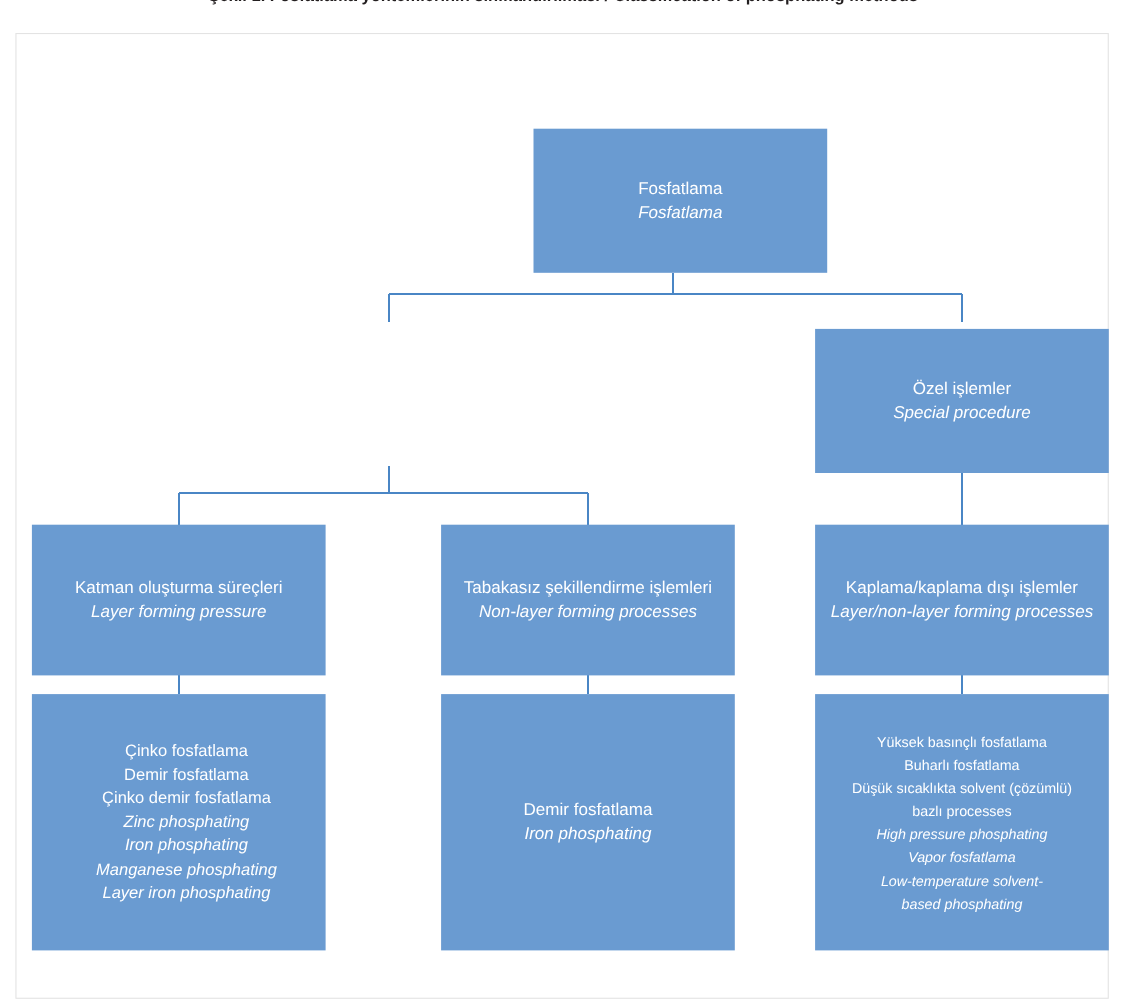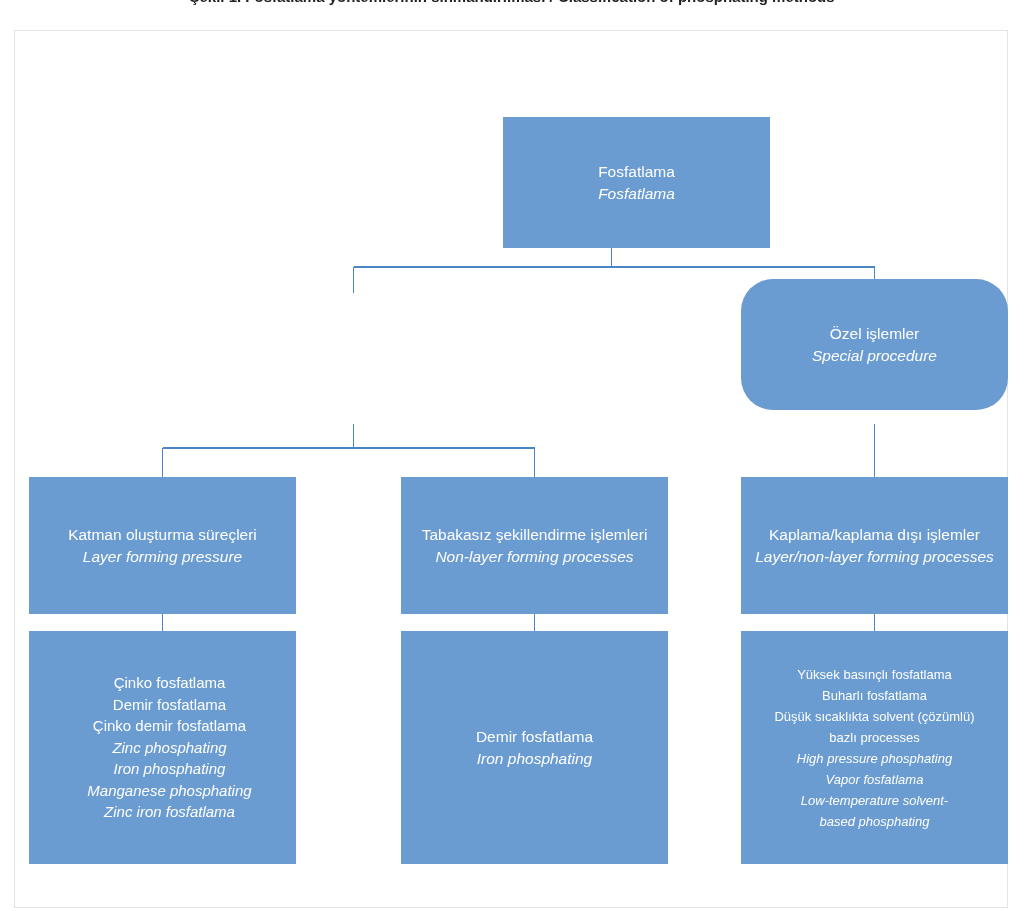--- a/index.html
+++ b/index.html
@@ -81,23 +81,23 @@
     display: block;
     color: #ffffff;
     font-size: 15.5px;
     line-height: 22px;
     white-space: nowrap;
   }
   .line.tr { font-style: normal; }
   .line.en { font-style: italic; }
 
   
-  #node-root          { left: 488px; top: 86px;  width: 267px; height: 131px; align-items: center; }
+  #node-root          { left: 470px; top: 86px;  width: 267px; height: 131px; align-items: center; }
   #node-conventional  { left: 205px; top: 262px; width: 267px; height: 131px; }
-  #node-special       { left: 726px; top: 248px; width: 267px; height: 131px; border-radius: 32px; }
+  #node-special       { left: 726px; top: 268px; width: 267px; height: 131px; }
   #node-layer-forming { left: 14px;  top: 446px; width: 267px; height: 137px; }
   #node-non-layer     { left: 386px; top: 446px; width: 267px; height: 137px; }
   #node-coating       { left: 726px; top: 446px; width: 267px; height: 137px; }
   #node-layer-list    { left: 14px;  top: 600px; width: 267px; height: 233px; padding-left: 20px; }
   #node-iron-list     { left: 386px; top: 600px; width: 267px; height: 233px; }
   #node-special-list  { left: 726px; top: 600px; width: 267px; height: 233px; }
 
   
   #node-special-list .line { font-size: 13px; line-height: 21px; }
   #node-layer-list .line   { font-size: 15px; line-height: 21.5px; }
@@ -171,21 +171,21 @@
     </div>
 
     <div class="node" id="node-layer-list">
       <div class="node-inner">
         <span class="line tr">Çinko fosfatlama</span>
         <span class="line tr">Demir fosfatlama</span>
         <span class="line tr">Çinko demir fosfatlama</span>
         <span class="line en">Zinc phosphating</span>
         <span class="line en">Iron phosphating</span>
         <span class="line en">Manganese phosphating</span>
-        <span class="line en">Zinc iron fosfatlama</span>
+        <span class="line en">Layer iron phosphating</span>
       </div>
     </div>
 
     <div class="node" id="node-iron-list">
       <div class="node-inner">
         <span class="line tr">Demir fosfatlama</span>
         <span class="line en">Iron phosphating</span>
       </div>
     </div>
 

